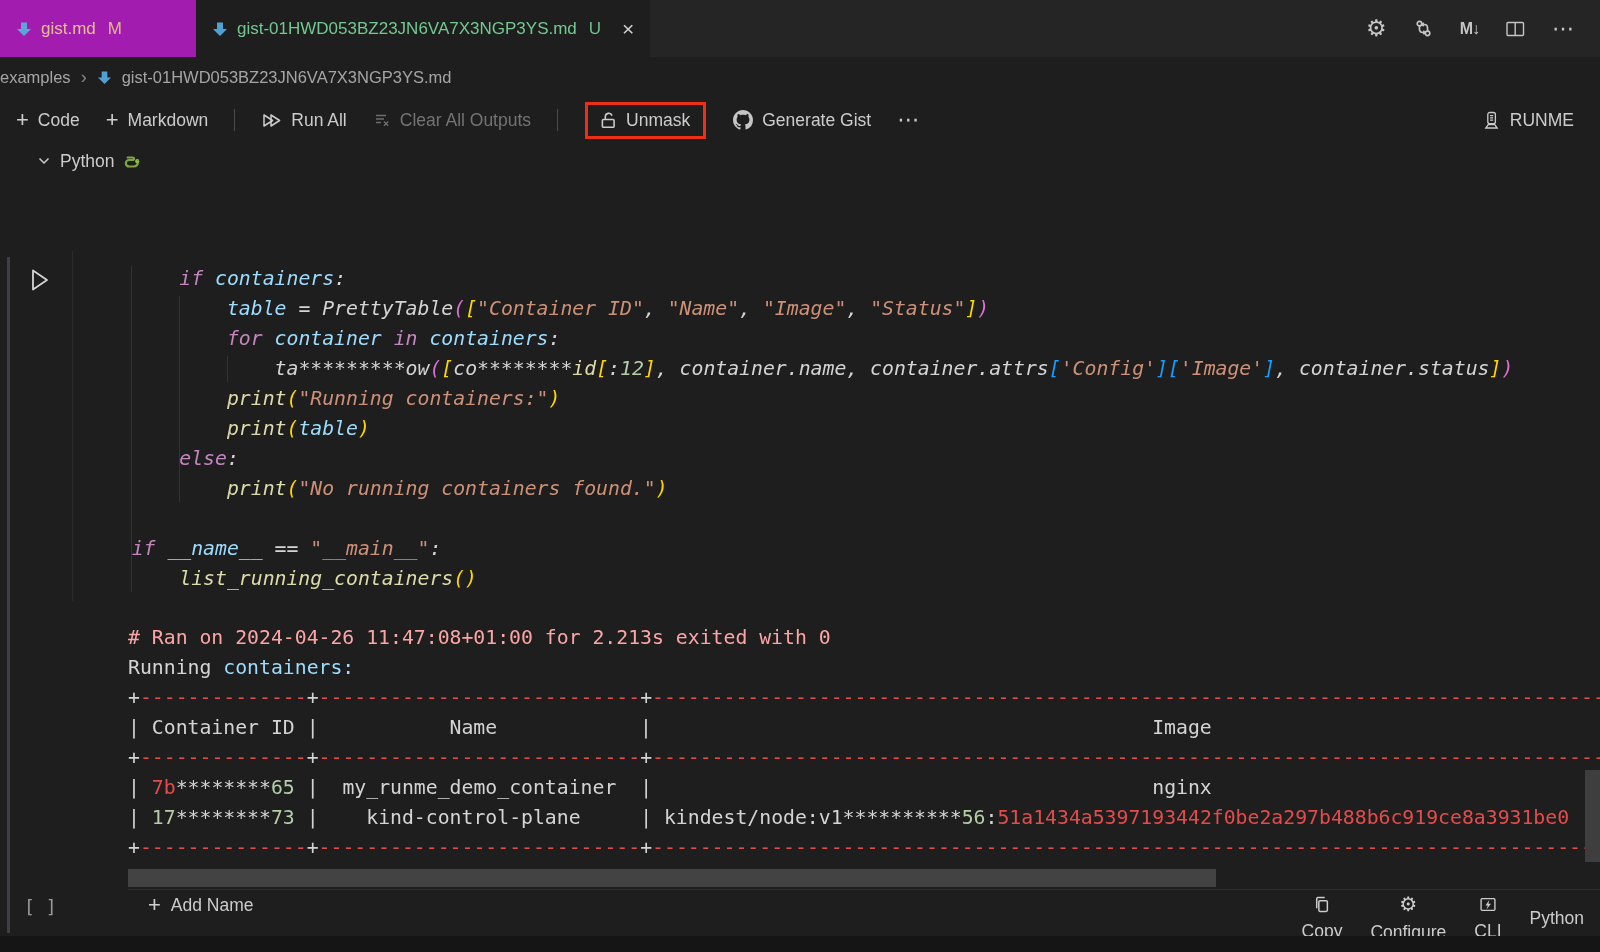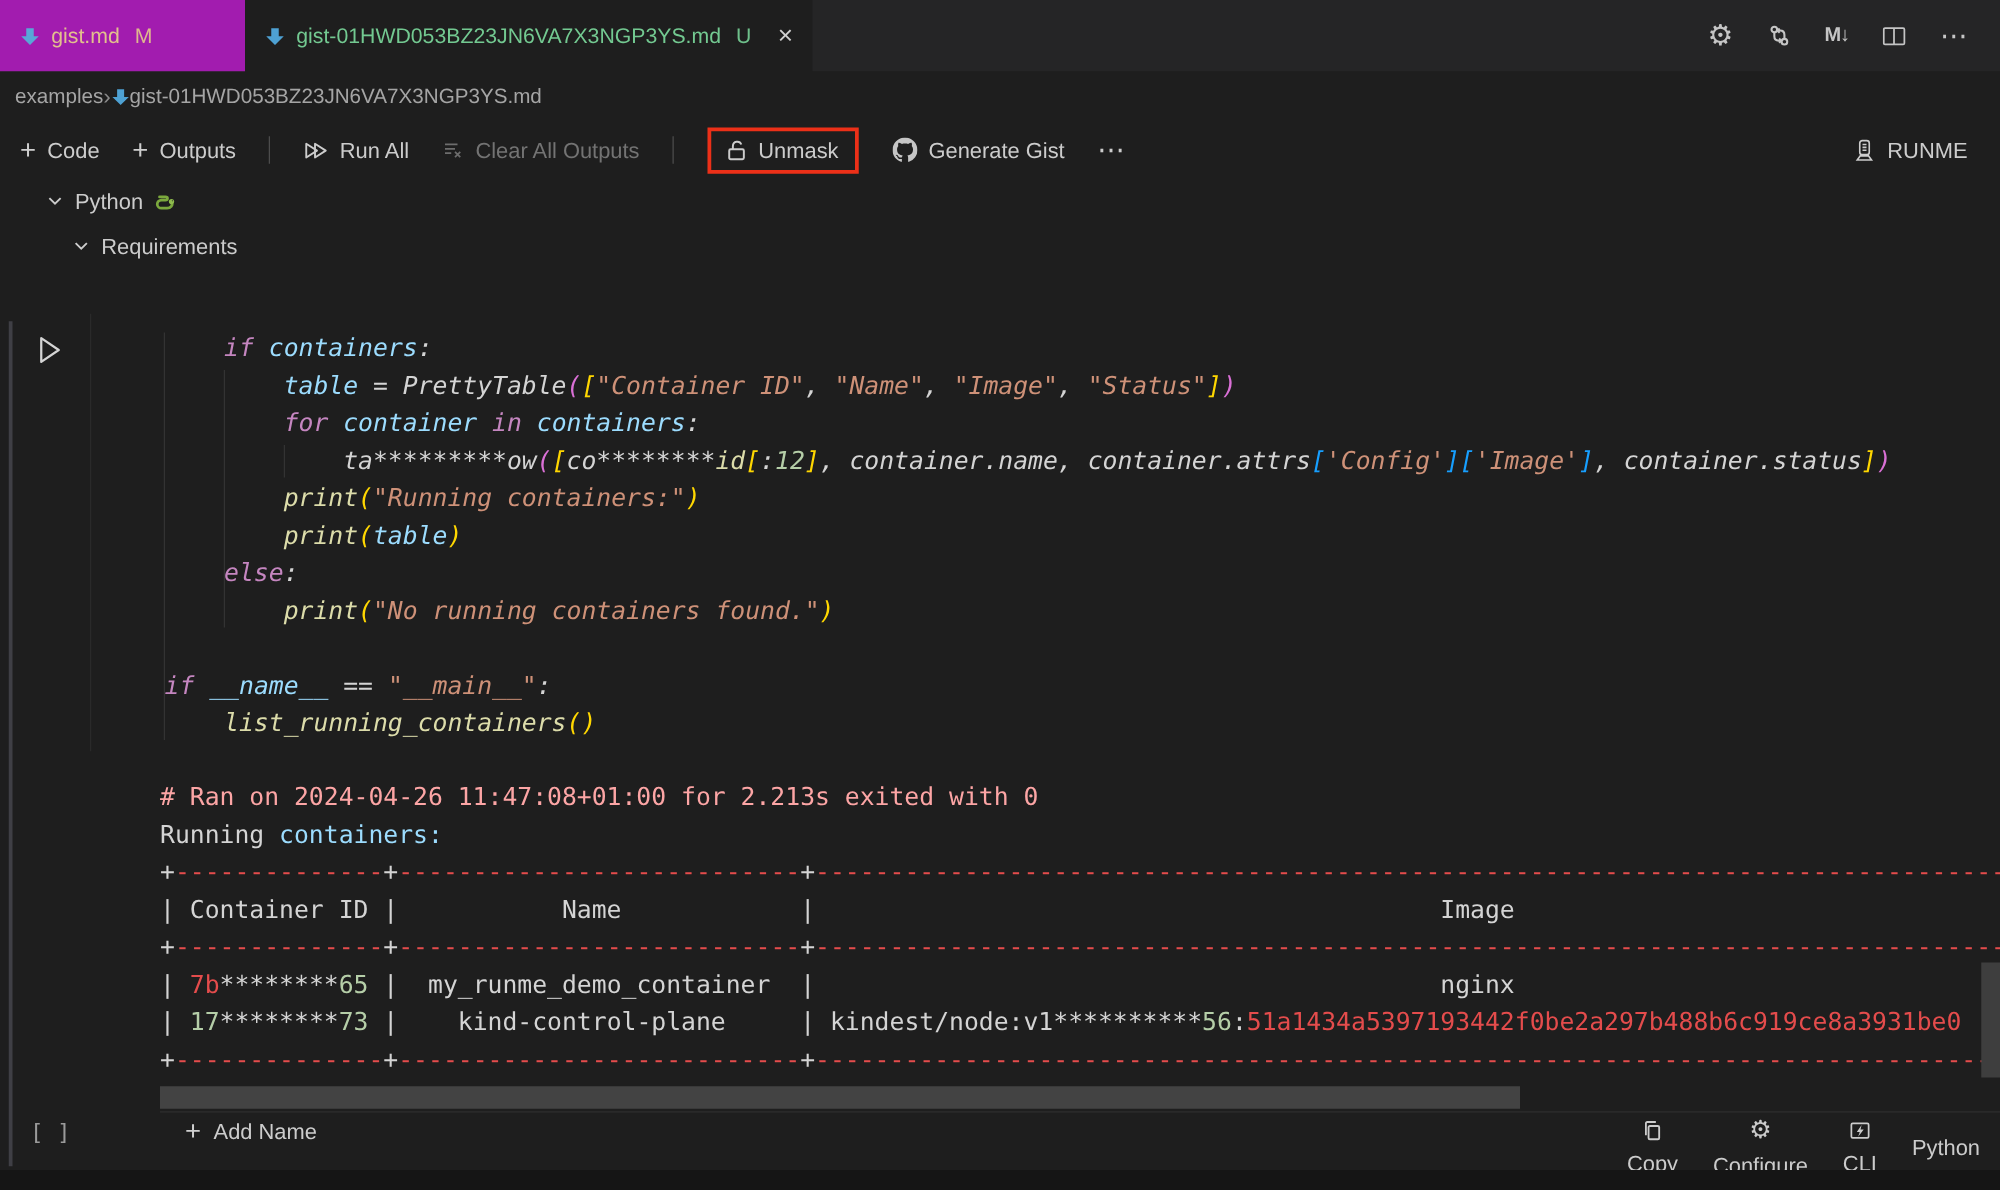--- a/index.html
+++ b/index.html
@@ -11,21 +11,21 @@
   .tab.inactive{width:196px;background:#a21caf;color:#E2C08D;}
   .tab.active{background:#1e1e1e;color:#73C991;padding-right:16px;}
   .tab .badge{opacity:.95;margin-left:3px;}
   .tab .close{color:#d0d0d0;font-size:21px;margin-left:12px;line-height:1;}
   .tab-actions{margin-left:auto;display:flex;align-items:center;gap:27px;padding-right:24px;color:#c5c5c5;}
   .gear-glyph{font-size:23px;line-height:1;}
   .mdown{font-weight:bold;font-size:16px;letter-spacing:-1px;}
   .dots{font-size:22px;letter-spacing:2px;line-height:1;}
   
   .breadcrumb{position:absolute;top:57px;left:0;width:1600px;height:40px;display:flex;align-items:center;
-              padding-left:12px;font-size:16.5px;color:#a5a5a5;box-sizing:border-box;}
+              gap:10px;padding-left:0;font-size:16.5px;color:#a5a5a5;box-sizing:border-box;}
   .breadcrumb .sep{color:#8a8a8a;font-size:18px;}
   
   .toolbar{position:absolute;top:97px;left:0;width:1600px;height:46px;display:flex;align-items:center;
            padding:0 16px;gap:26px;font-size:17.5px;color:#cccccc;box-sizing:border-box;}
   .titem{display:flex;align-items:center;gap:9px;cursor:pointer;white-space:nowrap;}
   .titem .plus{font-size:22px;font-weight:400;line-height:1;color:#cfcfcf;}
   .titem.disabled{color:#737373;}
   .vdiv{width:1px;height:22px;background:#4c4c4c;}
   .unmask{border:3px solid #ec3018;padding:5px 13px 5px 11px;display:flex;align-items:center;gap:9px;margin:0 1px;}
   .runme{margin-left:auto;display:flex;align-items:center;gap:9px;padding-right:10px;font-size:17.5px;}
@@ -119,21 +119,21 @@
     <span>gist-01HWD053BZ23JN6VA7X3NGP3YS.md</span>
   </div>
 
   <div class="toolbar">
     <div class="titem">
       <span class="plus">+</span>
       <span>Code</span>
     </div>
     <div class="titem">
       <span class="plus">+</span>
-      <span>Outputs</span>
+      <span>Markdown</span>
     </div>
     <div class="vdiv"></div>
     <div class="titem">
       <svg width="21" height="17" viewBox="0 0 21 17" fill="none" stroke="#cccccc" stroke-width="1.5" stroke-linejoin="round">
         <path d="M3 3v11l8.6-5.5z"></path>
           <path d="M10 3v11l8.6-5.5z"></path>
       </svg>
       <span>Run All</span>
     </div>
     <div class="titem disabled">
@@ -173,26 +173,20 @@
       <svg width="14" height="14" viewBox="0 0 14 14" fill="none" stroke="#cccccc" stroke-width="1.5">
           <path d="M2.5 4.5 7 9l4.5-4.5"></path>
         </svg>
       <span>Python</span>
       <svg width="18" height="16" viewBox="0 0 18 16">
         <path d="M14.5 8.5c1 2.8-1 5-3.8 5H6.2c-1.9 0-3.4-1.4-3.4-3.2S4.3 7 6.2 7h3.2c1 0 1.6-.6 1.6-1.3S10.4 4.5 9.4 4.5H4.6" fill="none" stroke="#7ba83d" stroke-width="2.2" stroke-linecap="round"></path>
         <circle cx="14.2" cy="8.2" r="2.1" fill="#8fbc4e"></circle>
         <circle cx="14.9" cy="7.6" r="0.45" fill="#222"></circle>
       </svg>
     </div>
-    <div class="orow l2">
-      <svg width="14" height="14" viewBox="0 0 14 14" fill="none" stroke="#cccccc" stroke-width="1.5">
-          <path d="M2.5 4.5 7 9l4.5-4.5"></path>
-        </svg>
-      <span>Requirements</span>
-    </div>
   </div>
 
   <div class="cell-focus-bar"></div>
   <div class="gutter-line"></div>
 
   <div class="runbtn">
     <svg width="28" height="30" viewBox="0 0 28 30" fill="none" stroke="#d4d4d4" stroke-width="1.8" stroke-linejoin="round">
       <path d="M7 5.5 21 15 7 24.5z"></path>
     </svg>
   </div>

